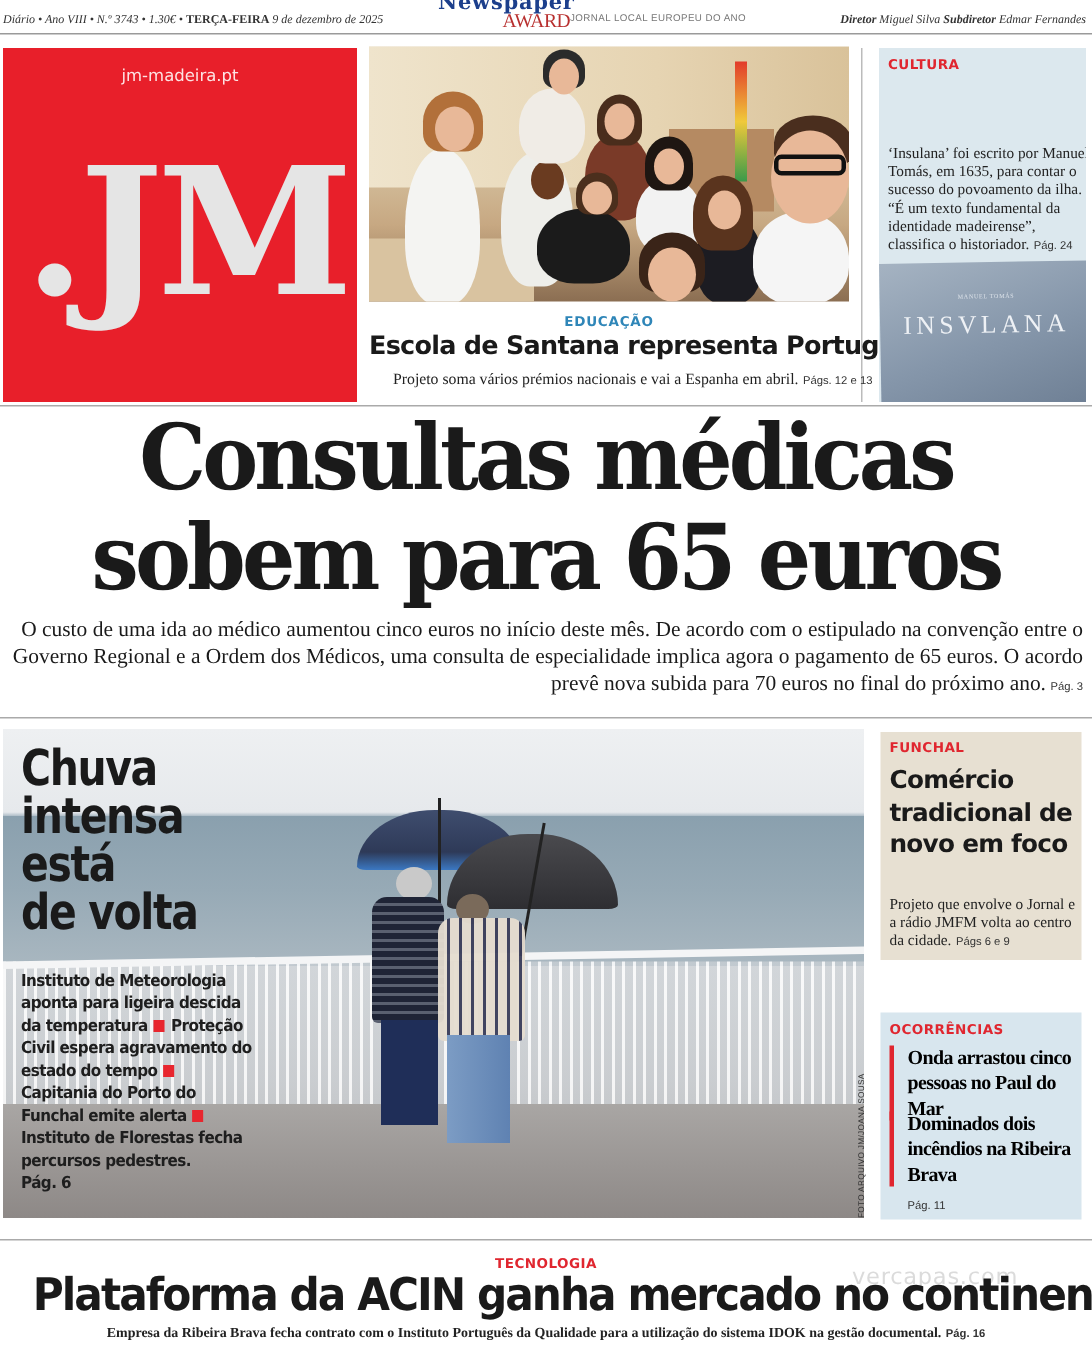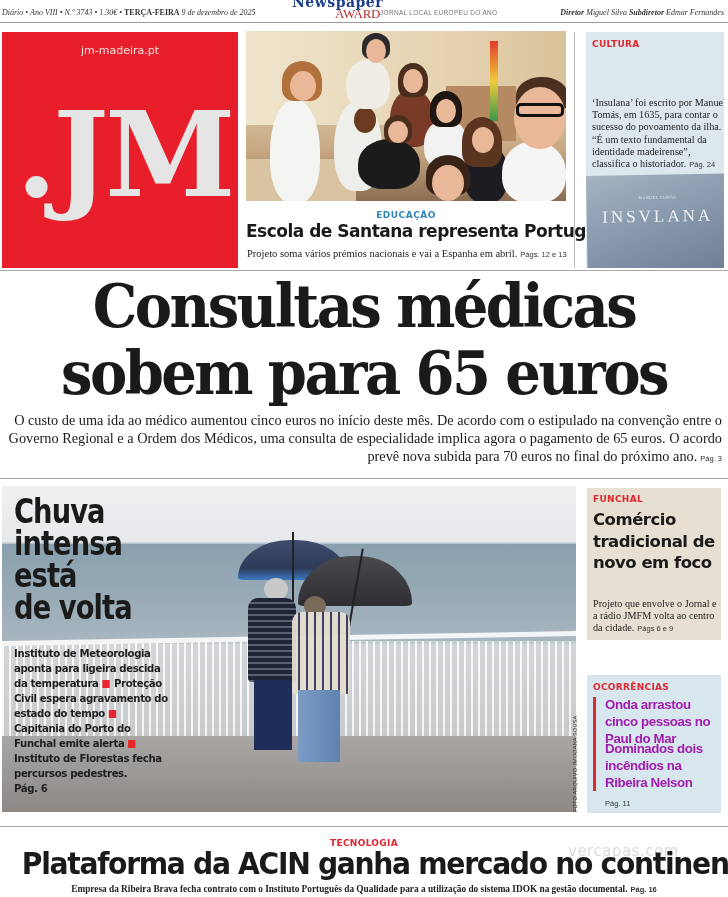--- a/index.html
+++ b/index.html
@@ -26,21 +26,21 @@
   
   .photo-school { position: absolute; left: 246px; top: 31px; width: 320px; height: 170px; overflow: hidden; background: linear-gradient(180deg,#e8dcc4 0%,#d8c7a6 40%,#c7a882 70%,#8b6e52 100%); }
   .photo-school .wall { position: absolute; left: 0; top: 0; width: 100%; height: 55%; background: linear-gradient(90deg,#efe4cc,#e6d4b2 60%,#d9c29a); }
   .photo-school .person { position: absolute; border-radius: 50% 50% 40% 40%; }
   .photo-school .face { position: absolute; border-radius: 50%; background: #e8b898; }
   .photo-school .hair { position: absolute; border-radius: 50% 50% 30% 30%; }
   .vline-mid { position: absolute; left: 574px; top: 32px; width: 1px; height: 236px; background: #bbbbbb; }
 
   .edu-kicker { position: absolute; left: 246px; top: 210px; width: 320px; text-align: center; font-family: "DejaVu Sans", sans-serif; font-weight: bold; font-size: 9px; color: #2f86b8; letter-spacing: 0.5px; }
   .edu-headline { position: absolute; left: 246px; top: 221px; width: 320px; text-align: center; font-family: "DejaVu Sans", sans-serif; font-weight: bold; font-size: 17px; letter-spacing: -0.5px; color: #1a1a1a; white-space: nowrap; }
-  .edu-sub { position: absolute; left: 247px; top: 248px; font-family: "Liberation Serif", serif; font-size: 10.5px; color: #222; white-space: nowrap; text-align: center; }
+  .edu-sub { position: absolute; left: 262px; top: 248px; font-family: "Liberation Serif", serif; font-size: 10.5px; color: #222; white-space: nowrap; text-align: center; }
   .pg { font-family: "Liberation Sans", sans-serif; font-size: 7.5px; color: #333; margin-left: 3px; }
 
   
   .cultura { position: absolute; left: 586px; top: 32px; width: 138px; height: 236px; background: #dce8ee; overflow: hidden; }
   .kicker-red { font-family: "DejaVu Sans", sans-serif; font-weight: bold; font-size: 9px; color: #e0262f; letter-spacing: 0.3px; }
   .cultura .kicker-red { position: absolute; left: 6px; top: 7px; }
   .cultura-head { position: absolute; left: 6px; top: 20px; width: 132px; font-family: "DejaVu Sans", sans-serif; font-weight: bold; font-size: 15px; line-height: 19px; letter-spacing: -0.4px; color: #1a1a1a; }
   .cultura-body { position: absolute; left: 6px; top: 65px; width: 134px; font-family: "Liberation Serif", serif; font-size: 10.2px; line-height: 12.2px; color: #222; }
   .book { position: absolute; left: 0; top: 144px; width: 142px; height: 96px; background: linear-gradient(160deg,#a5b3c2 0%,#8596aa 55%,#6e7f94 100%); transform: rotate(-1deg); transform-origin: left top; }
   .book-author { position: absolute; top: 20px; width: 100%; text-align: center; font-size: 4px; color: #dde3ea; letter-spacing: 0.5px; }
@@ -68,21 +68,21 @@
 
   
   .funchal { position: absolute; left: 587px; top: 488px; width: 134px; height: 152px; background: #e7e0d2; }
   .funchal .kicker-red { position: absolute; left: 6px; top: 6px; }
   .funchal-head { position: absolute; left: 6px; top: 21px; width: 128px; font-family: "DejaVu Sans", sans-serif; font-weight: bold; font-size: 16.5px; line-height: 21.5px; letter-spacing: -0.5px; color: #1a1a1a; }
   .funchal-body { position: absolute; left: 6px; top: 110px; width: 130px; font-family: "Liberation Serif", serif; font-size: 10.2px; line-height: 12.2px; color: #222; }
 
   
   .ocorr { position: absolute; left: 587px; top: 675px; width: 134px; height: 138px; background: #d8e6ee; }
   .ocorr .kicker-red { position: absolute; left: 6px; top: 7px; }
-  .ocorr-item { position: absolute; left: 6px; width: 128px; padding-left: 9px; border-left: 3px solid #e0262f; font-family: Liberation Sans, sans-serif; font-weight: bold; font-size: 13.3px; line-height: 16.8px; letter-spacing: -0.4px; color: #a21caf; }
+  .ocorr-item { position: absolute; left: 6px; width: 128px; padding-left: 9px; border-left: 3px solid #e0262f; font-family: Liberation Serif, serif; font-weight: bold; font-size: 13.3px; line-height: 16.8px; letter-spacing: -0.4px; color: #000000; }
   .ocorr-pg { position: absolute; left: 18px; top: 124px; font-family: "Liberation Sans", sans-serif; font-size: 7.5px; color: #333; }
 
   
   .tech-kicker { position: absolute; left: 0; top: 838px; width: 728px; text-align: center; font-family: "DejaVu Sans", sans-serif; font-weight: bold; font-size: 9px; color: #e0262f; letter-spacing: 0.3px; }
   .tech-head { position: absolute; left: 0; top: 846px; width: 728px; text-align: center; font-family: "DejaVu Sans", sans-serif; font-weight: bold; font-size: 30px; letter-spacing: -1.4px; color: #1a1a1a; white-space: nowrap; transform: scaleX(0.94); transform-origin: center top; }
   .tech-sub { position: absolute; left: 0; top: 884px; width: 728px; text-align: center; font-family: "Liberation Serif", serif; font-weight: bold; font-size: 9.3px; color: #222; white-space: nowrap; }
   .watermark { position: absolute; left: 568px; top: 842px; font-family: "DejaVu Sans", sans-serif; font-size: 15px; color: rgba(200,200,200,0.65); letter-spacing: 0.5px; }
 </style>
 </head>
 <body>
@@ -222,21 +222,21 @@
   <div class="kicker-red">FUNCHAL</div>
   <div class="funchal-head">Comércio tradicional de novo em foco</div>
   <div class="funchal-body">
     <span>Projeto que envolve o Jornal e a rádio JMFM volta ao centro da cidade.</span><span class="pg">Págs 6 e 9</span>
   </div>
 </div>
 
 <div class="ocorr">
   <div class="kicker-red">OCORRÊNCIAS</div>
   <div class="ocorr-item" style="top:22px;">Onda arrastou cinco pessoas no Paul do Mar</div>
-  <div class="ocorr-item" style="top:66px;">Dominados dois incêndios na Ribeira Nelson</div>
+  <div class="ocorr-item" style="top:66px;">Dominados dois incêndios na Ribeira Brava</div>
   <div class="ocorr-pg">Pág. 11</div>
 </div>
 
 <div class="rule" style="top:826px;width:728px;"></div>
 
 <div class="tech-kicker">TECNOLOGIA</div>
 <div class="watermark">vercapas.com</div>
 <div class="tech-head">Plataforma da ACIN ganha mercado no continente</div>
 <div class="tech-sub">
   <span>Empresa da Ribeira Brava fecha contrato com o Instituto Português da Qualidade para a utilização do sistema IDOK na gestão documental.</span><span class="pg" style="font-weight:bold;margin-top:24px;">Pág. 16</span>

